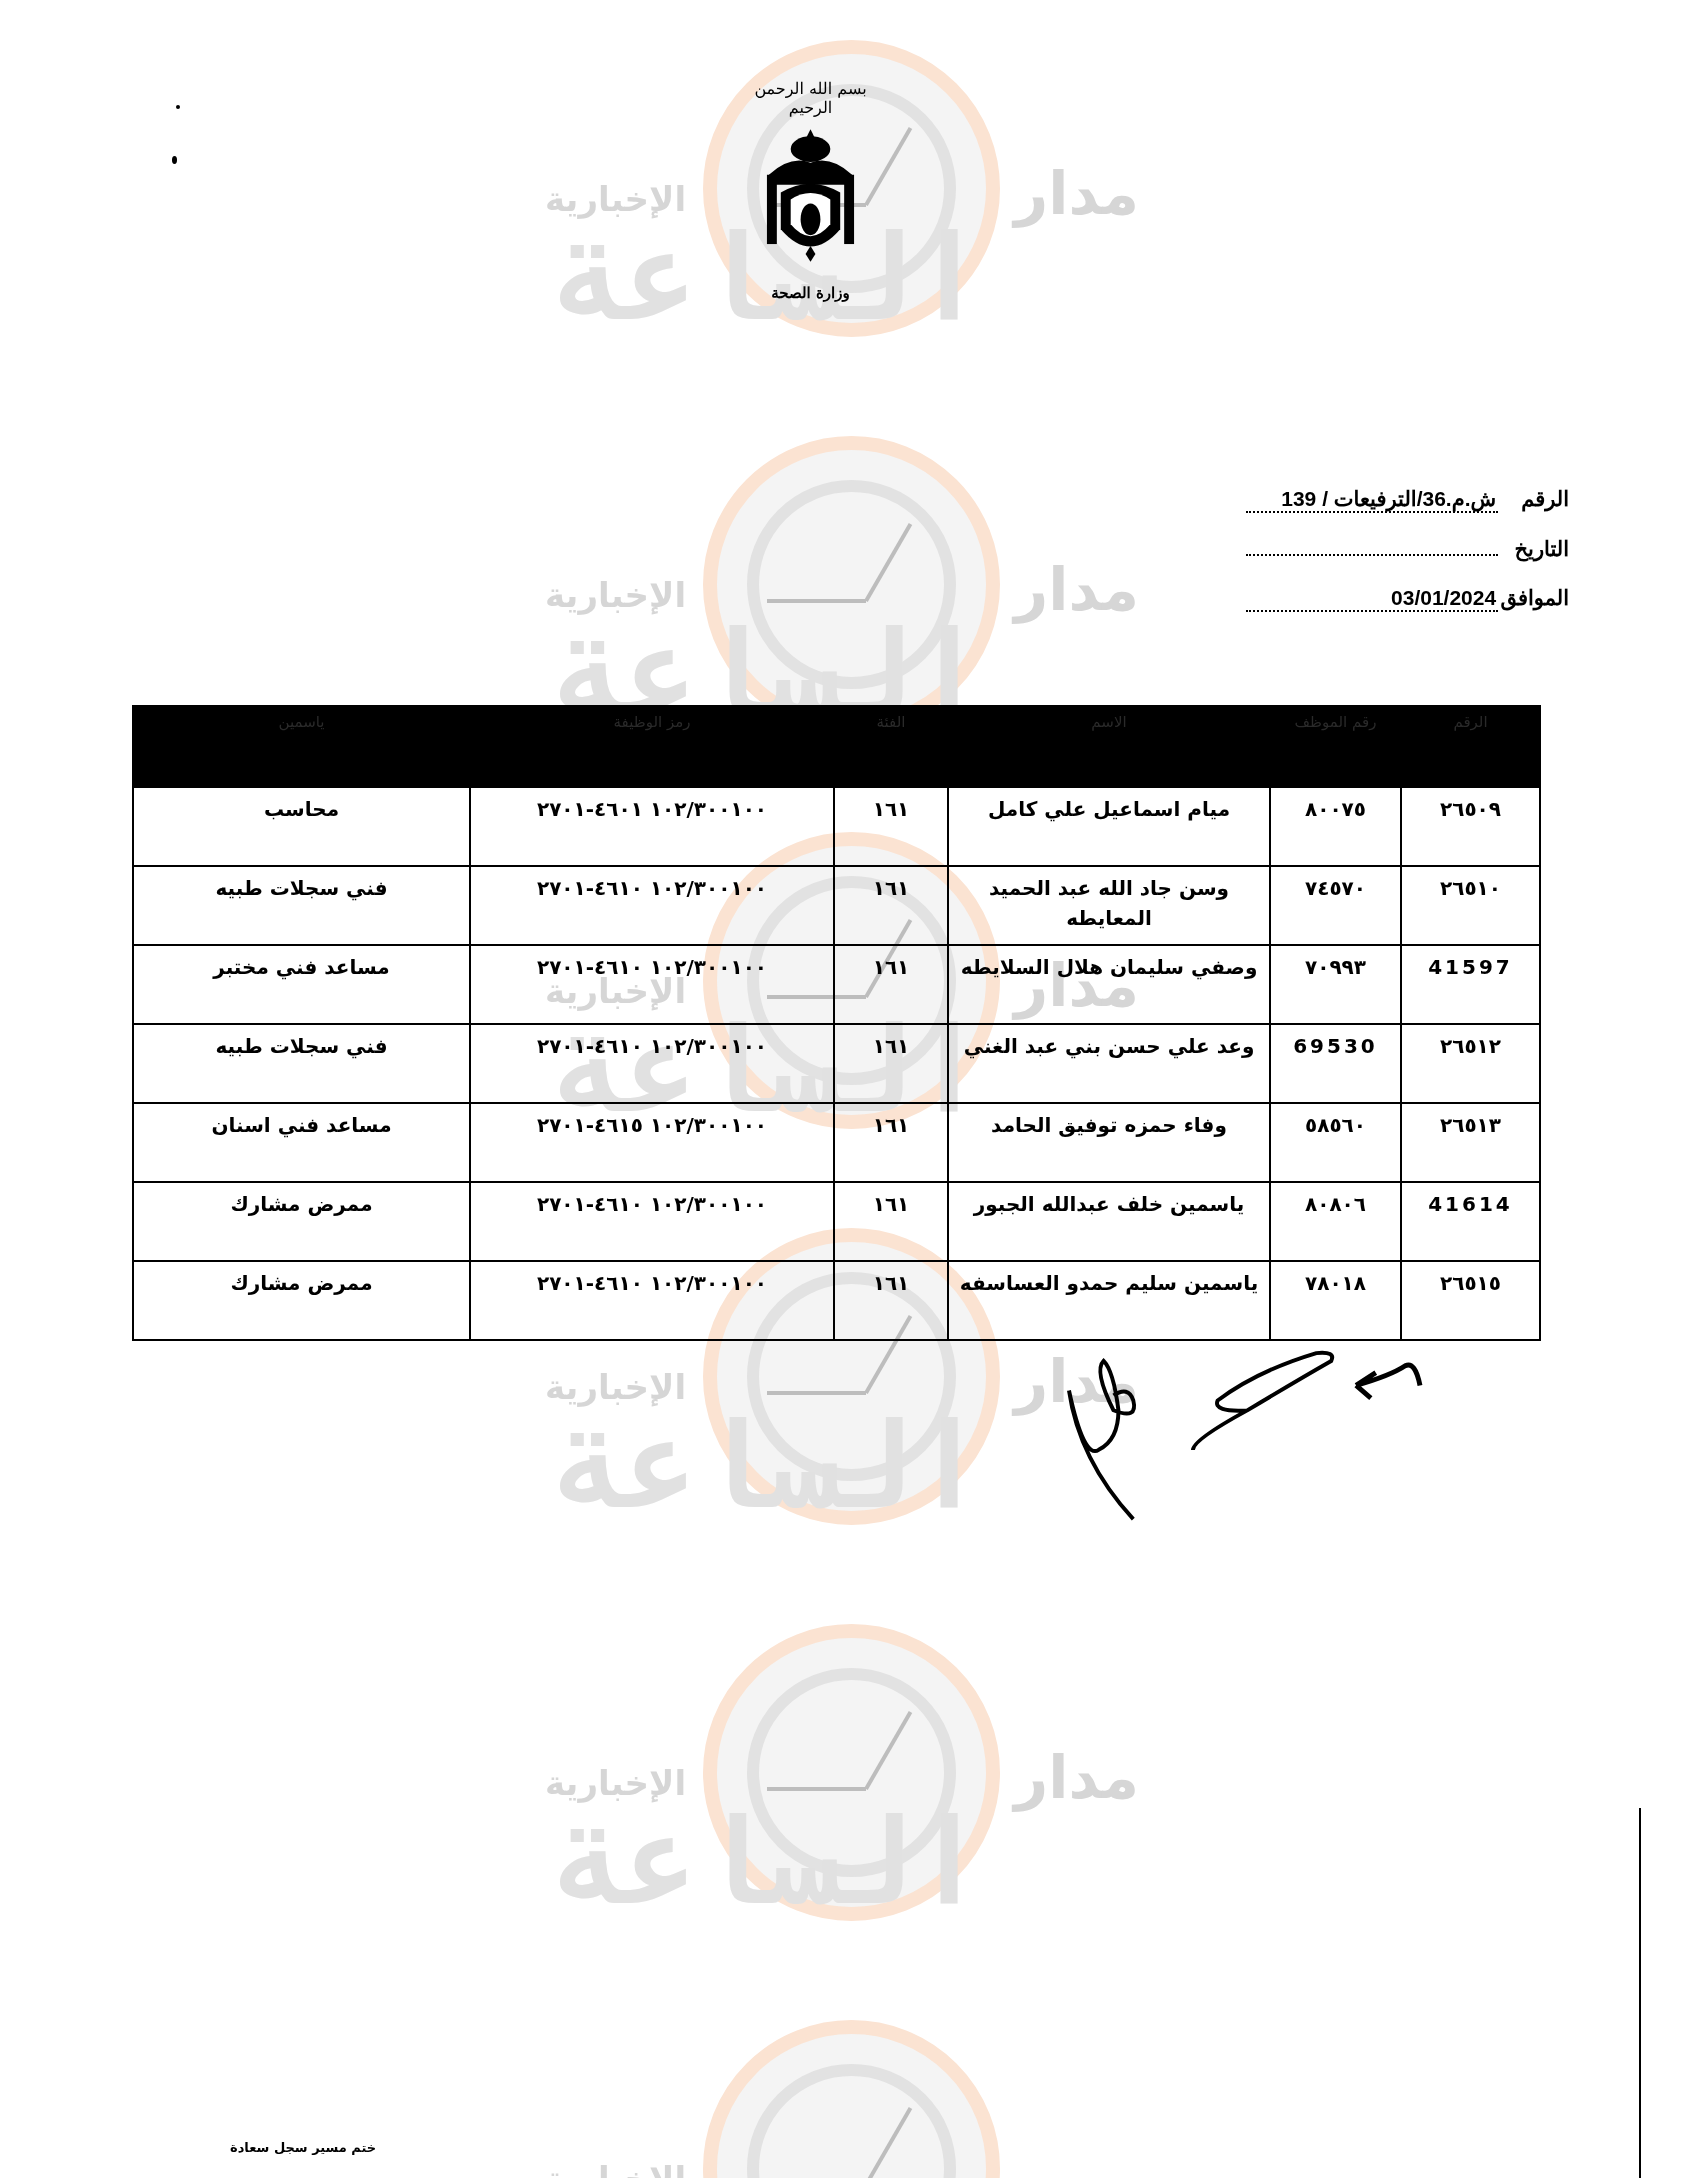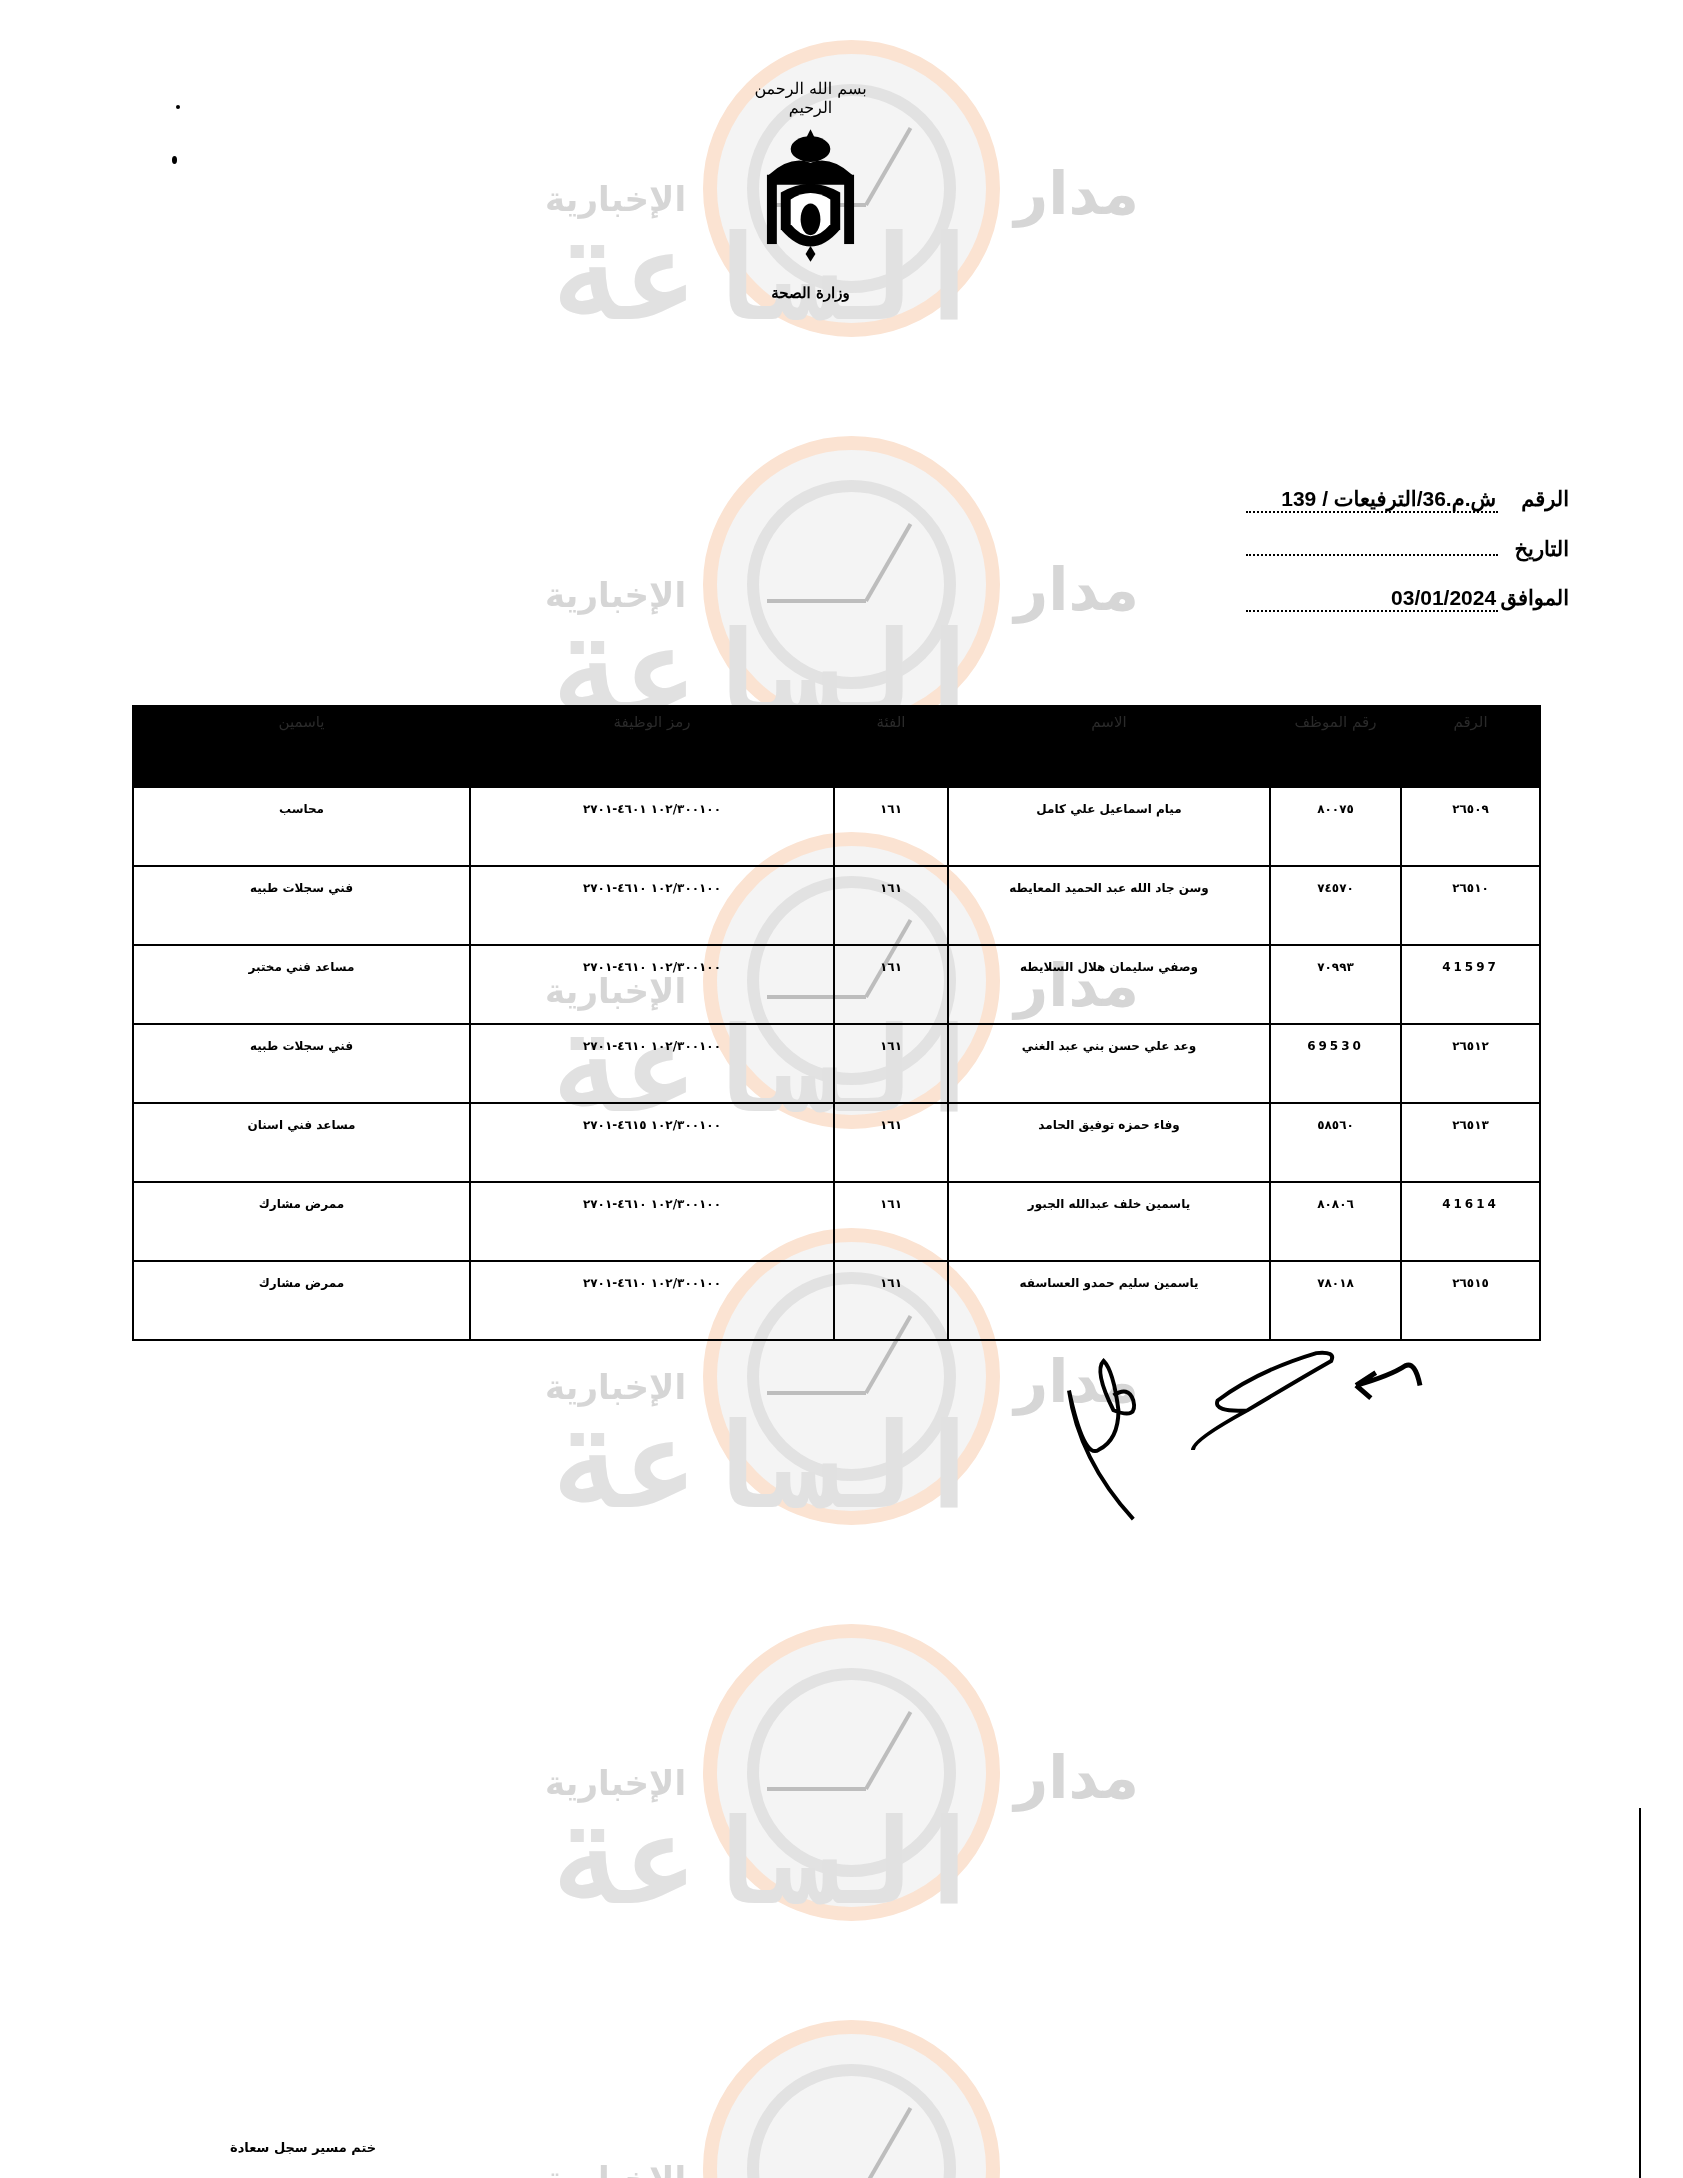--- a/index.html
+++ b/index.html
@@ -34,21 +34,21 @@
   .ref { position: absolute; right: 114px; direction: rtl; font-family: "Liberation Sans", sans-serif; font-size: 21px; font-weight: bold; white-space: nowrap; }
   .ref .lbl { display: inline-block; width: 65px; }
   .ref .dots { display: inline-block; border-bottom: 2px dotted #000; min-width: 248px; text-align: right; padding: 0 2px; }
 
   table.data {
     position: absolute; left: 132px; top: 705px; width: 1406px;
     border-collapse: collapse; direction: rtl; table-layout: fixed;
     font-family: "DejaVu Sans", sans-serif; font-weight: bold;
   }
   table.data th { background: #000; color: #2a2a2a; height: 72px; font-size: 15px; font-weight: normal; vertical-align: top; padding-top: 6px; border: 2px solid #000; }
-  table.data td { border: 2px solid #000; height: 71px; vertical-align: top; font-size: 12px; padding: 6px 10px 0; text-align: center; letter-spacing: 3px; line-height: 30px; background: transparent; }
+  table.data td { border: 2px solid #000; height: 71px; vertical-align: top; font-size: 20px; padding: 6px 10px 0; text-align: center; letter-spacing: 3px; line-height: 30px; background: transparent; }
   td.num { font-size: 19px; letter-spacing: 2px; }
 
   .sig { position: absolute; }
   .footer-note { position: absolute; left: 230px; top: 2140px; font-size: 13px; font-weight: bold; direction: rtl; }
   .edge-line { position: absolute; left: 1639px; top: 1808px; width: 2px; height: 370px; background: #000; }
 </style>
 </head>
 <body>
 
 <div class="wm" style="top:40px;">

